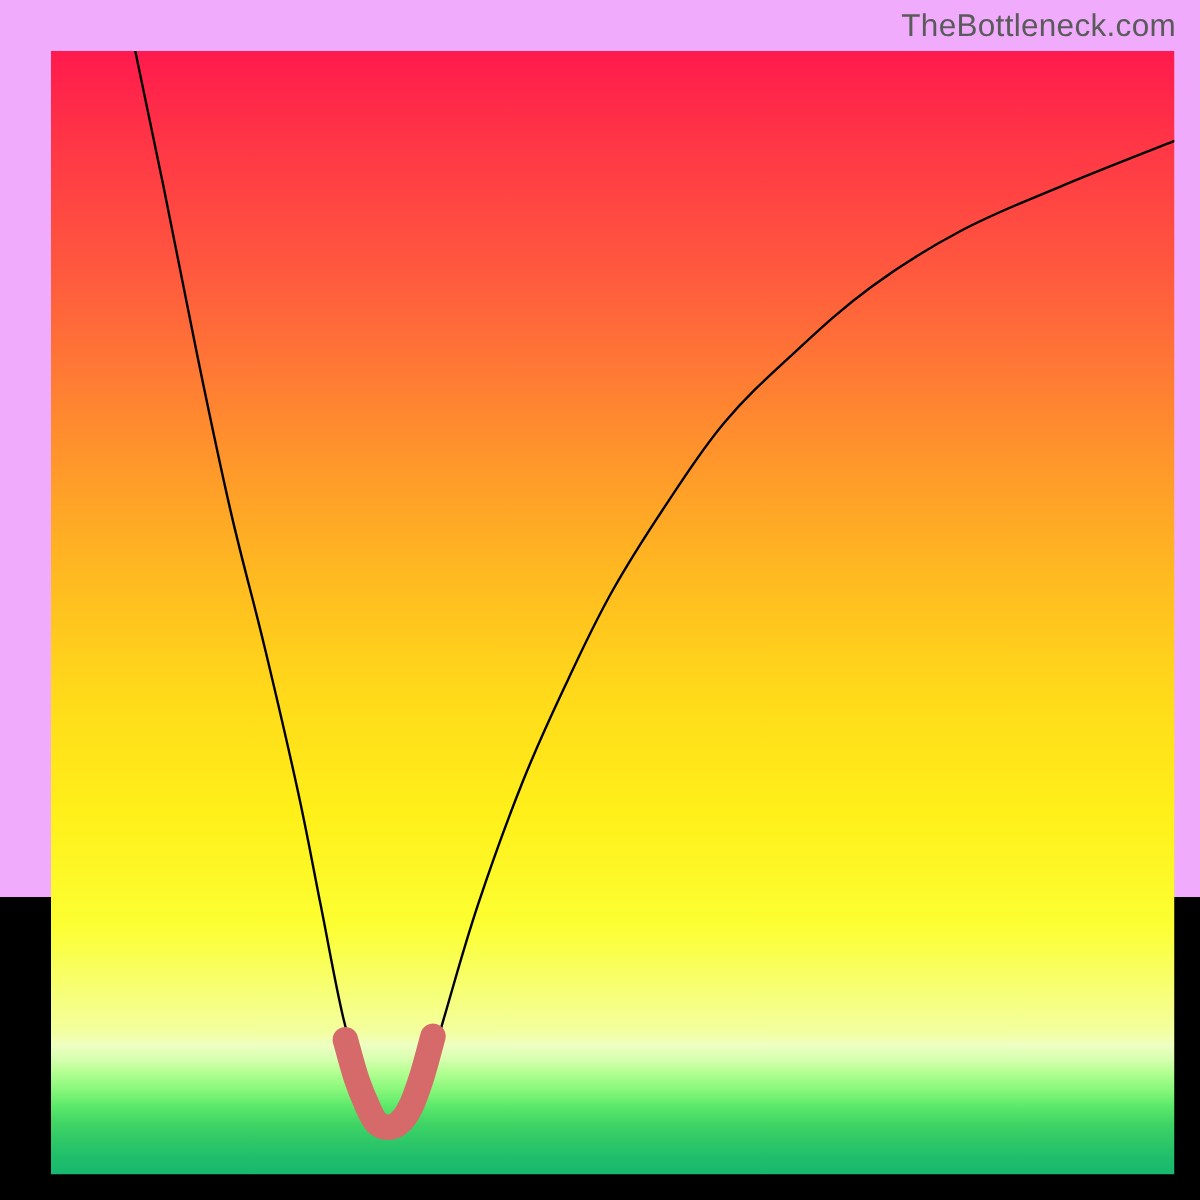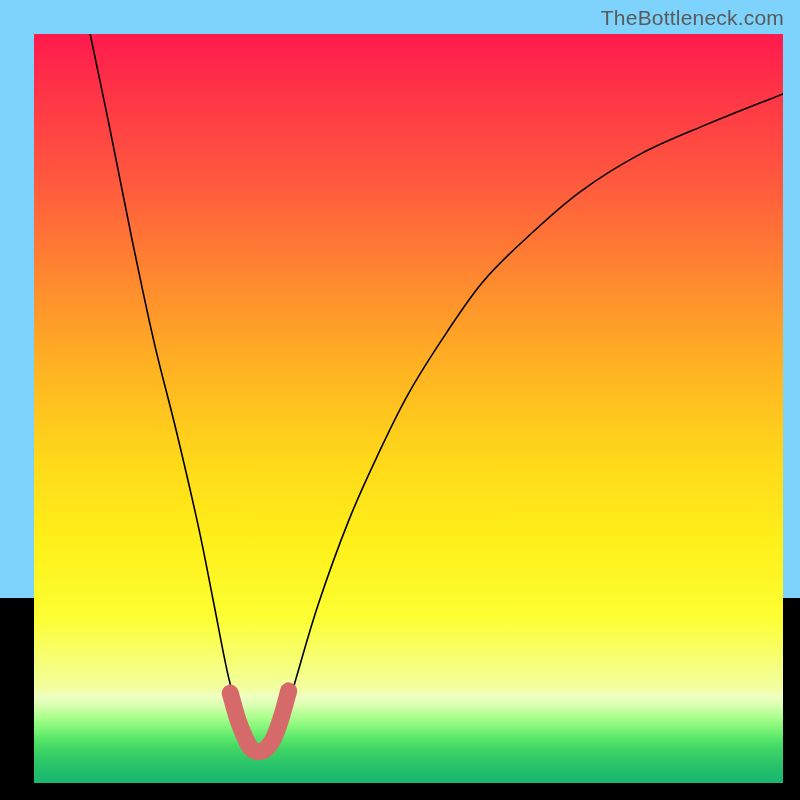--- a/index.html
+++ b/index.html
@@ -1,21 +1,21 @@
 <!DOCTYPE html>
 <html><head>
 <meta charset="utf-8">
 <style>
   * { margin: 0; padding: 0; box-sizing: border-box; }
   html, body { width: 800px; height: 800px; background: #000; overflow: hidden; }
   .frame {
     position: absolute;
     left: 0; top: 0;
     width: 800px; height: 598px;
-    background: #7dd3fc;
+    background: #f0abfc;
   }
   .plot-area {
     position: absolute;
     left: 34px;
     top: 34px;
     width: 749px;
     height: 749px;
     overflow: hidden;
   }
   .gradient {

